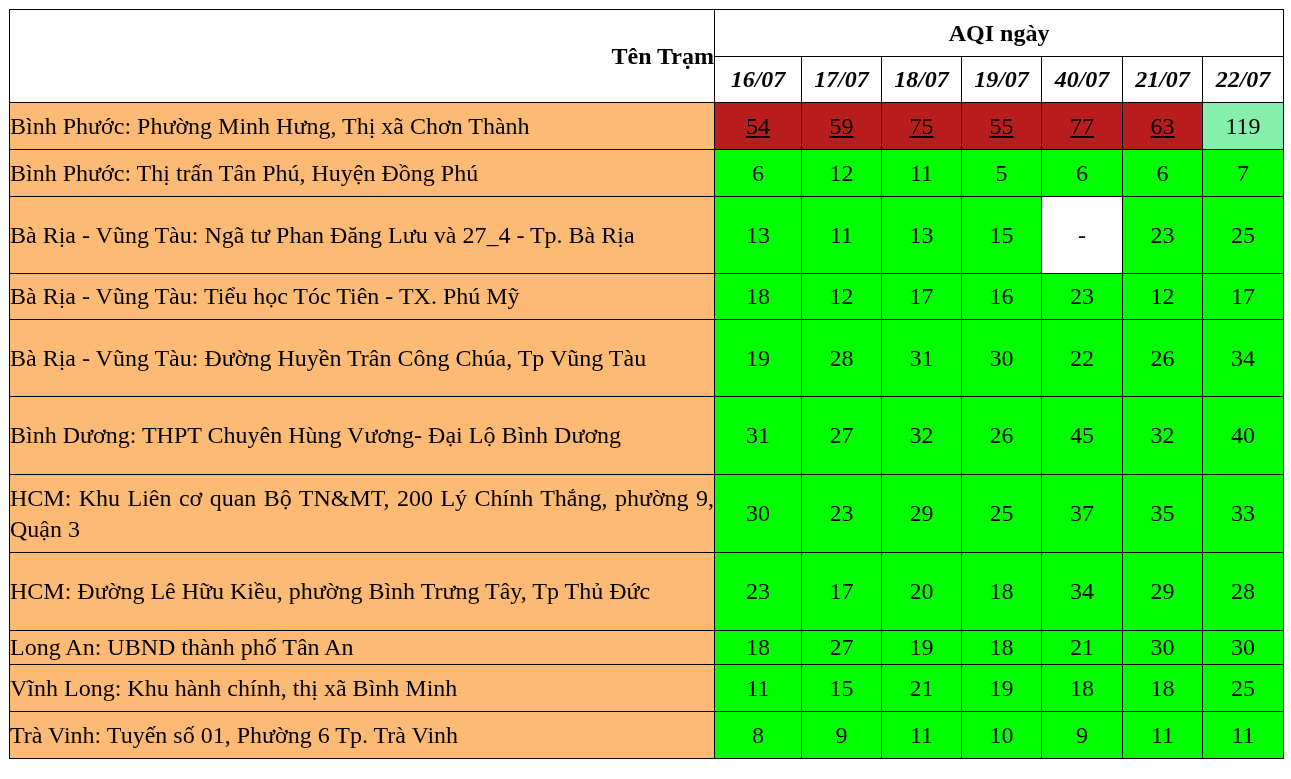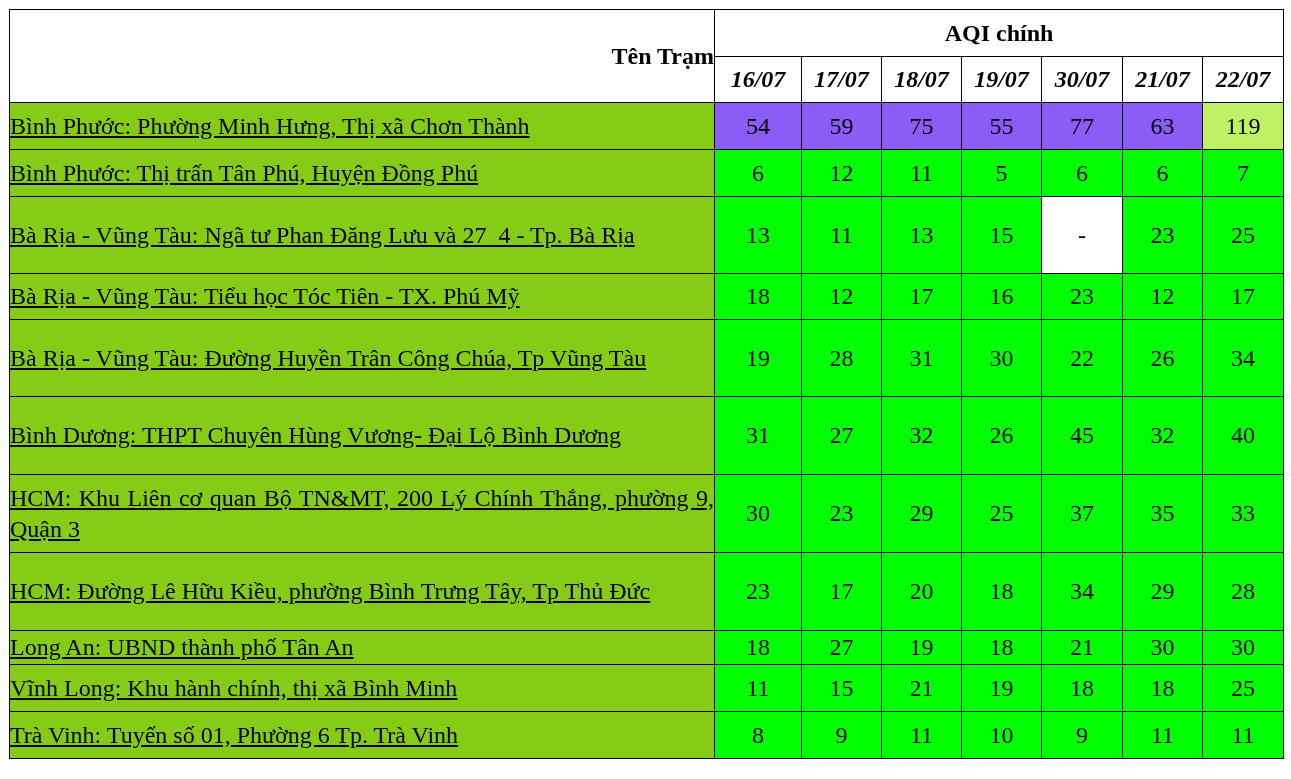--- a/index.html
+++ b/index.html
@@ -4,53 +4,53 @@
 <style>
   html, body { margin:0; padding:0; background:#ffffff; }
   body { width:1291px; height:779px; position:relative; overflow:hidden;
          font-family:"Liberation Serif", "DejaVu Serif", serif; color:#000; }
   table.aqi { position:absolute; left:9px; top:9px; border-collapse:collapse;
               table-layout:fixed; width:1274px; }
   table.aqi td, table.aqi th { border:1.5px solid #000; padding:0; }
   th { font-weight:bold; font-size:24px; text-align:center; vertical-align:middle; background:#fff; }
   th.name-head { width:704px;text-align:right; }
   th.date { font-size:24px;font-style:italic; }
-  td.station { font-size:24px; text-align:justify; padding:0 10px 0 11px; line-height:31px; background:#84cc16;text-decoration:underline; }
+  td.station { font-size:24px; text-align:justify; padding:0 10px 0 11px; line-height:31px; background:#fdba74; }
   td.station span { display:block; text-align:justify; text-align-last:left; }
   td.val { font-size:24px; text-align:center; vertical-align:middle; }
   .c-good { background:#00ff00; }
-  .c-mod { background:#8b5cf6; }
-  .c-usg { background:#bef264; }
+  .c-mod { background:#b91c1c;text-decoration:underline; }
+  .c-usg { background:#86efac; }
   .c-na { background:#ffffff; }
 </style>
 </head>
 <body>
 
 <table class="aqi">
   <colgroup>
     <col style="width:705px">
     <col style="width:87px">
       <col style="width:80px">
       <col style="width:80px">
       <col style="width:80px">
     <col style="width:81px">
       <col style="width:80px">
       <col style="width:81px">
   </colgroup>
   <thead>
     <tr style="height:47px">
       <th class="name-head" rowspan="2">Tên Trạm</th>
-      <th colspan="7">AQI chính</th>
+      <th colspan="7">AQI ngày</th>
     </tr>
     <tr style="height:46px">
       <th class="date">16/07</th>
       <th class="date">17/07</th>
       <th class="date">18/07</th>
       <th class="date">19/07</th>
-      <th class="date">30/07</th>
+      <th class="date">40/07</th>
       <th class="date">21/07</th>
       <th class="date">22/07</th>
     </tr>
   </thead>
   <tbody id="tbody">
       <tr style="height: 47px;">
         <td class="station">
           <span>Bình Phước: Phường Minh Hưng, Thị xã Chơn Thành</span>
         </td>
         <td class="val c-mod">54</td>

